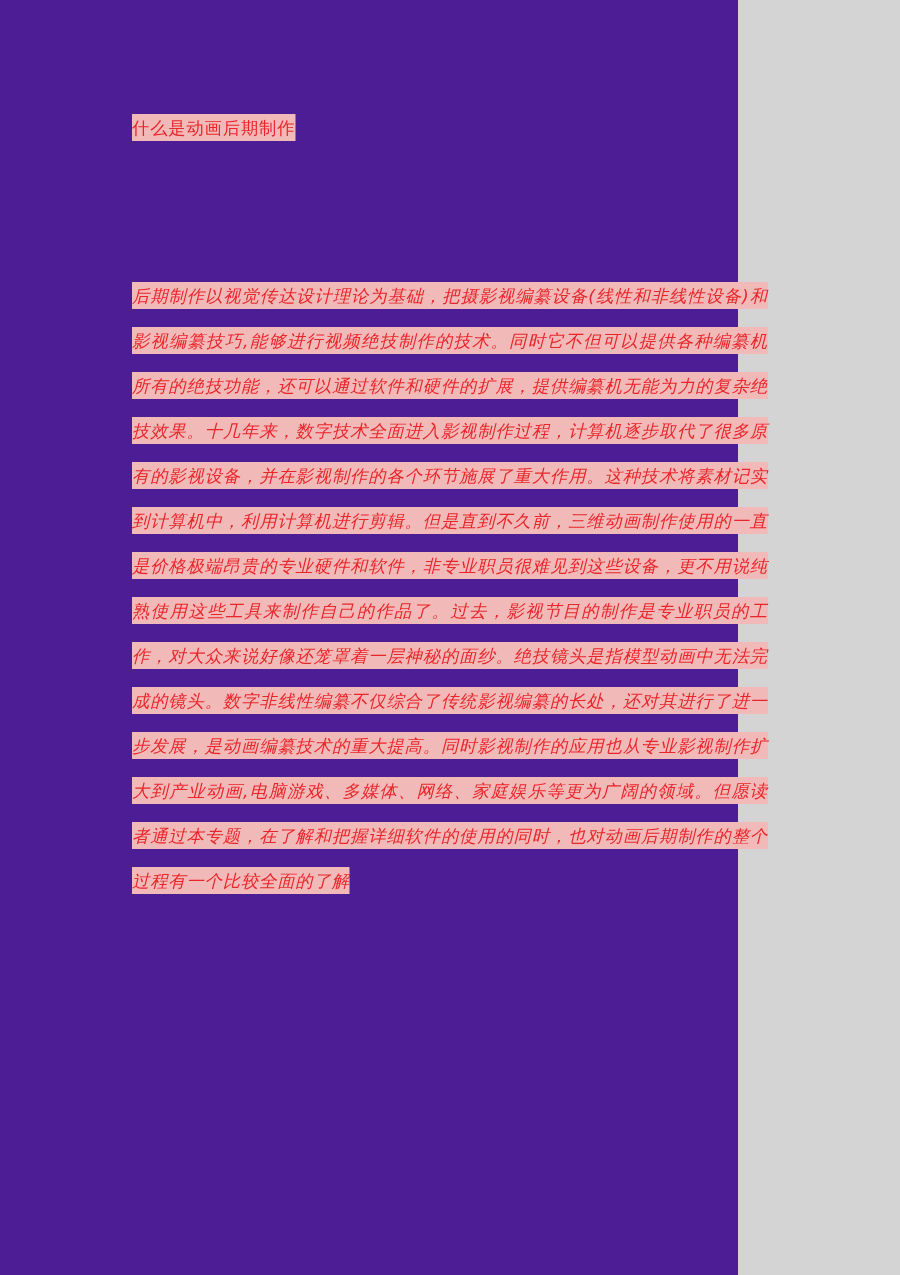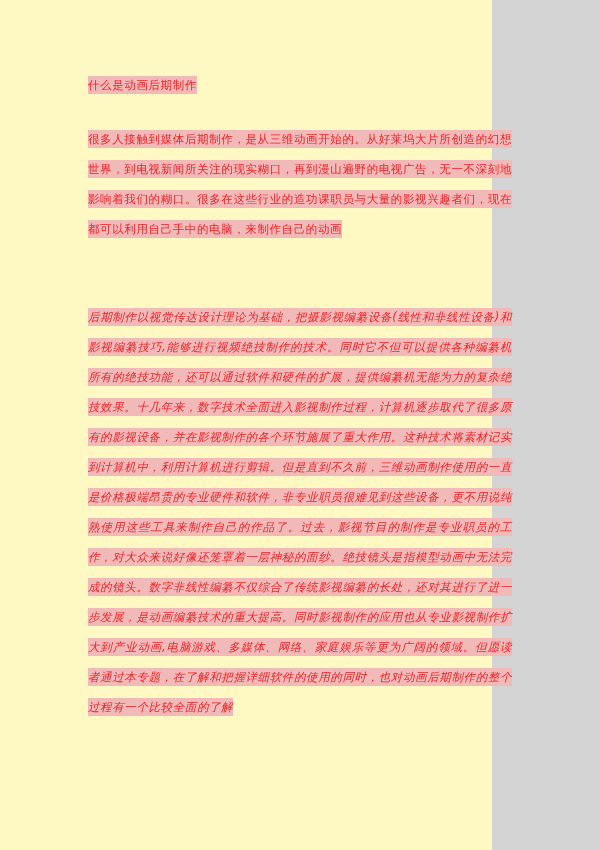--- a/index.html
+++ b/index.html
@@ -11,21 +11,21 @@
     height: 850px;
     background: #d4d4d4;
     font-family: "DejaVu Sans", "Liberation Sans", sans-serif;
   }
   .page {
     position: relative;
     width: 492px;
     height: 850px;
     box-sizing: border-box;
     padding: 70px 60px 0 88px;
-    background: #fef9c3;
+    background: #4c1d95;
   }
   .doc-body {
     width: 424px;
   }
   .para {
     color: #e8262a;
     font-size: 11.5px;
     line-height: 30px;
     text-align: justify;
     text-justify: inter-ideograph;
@@ -49,20 +49,19 @@
 </head>
 <body>
 
 <div class="page">
   <div class="doc-body">
 
     <p class="para title"><span class="hl">什么是动画后期制作</span></p>
 
     <div class="block-gap-1"></div>
 
-    <p class="para p1"><span class="hl">很多人接触到媒体后期制作，是从三维动画开始的。从好莱坞大片所创造的幻想世界，到电视新闻所关注的现实糊口，再到漫山遍野的电视广告，无一不深刻地影响着我们的糊口。很多在这些行业的造功课职员与大量的影视兴趣者们，现在都可以利用自己手中的电脑，来制作自己的动画</span></p>
 
     <div class="block-gap-2"></div>
 
     <p class="para p2"><span class="hl">后期制作以视觉传达设计理论为基础，把摄影视编纂设备(线性和非线性设备)和影视编纂技巧,能够进行视频绝技制作的技术。同时它不但可以提供各种编纂机所有的绝技功能，还可以通过软件和硬件的扩展，提供编纂机无能为力的复杂绝技效果。十几年来，数字技术全面进入影视制作过程，计算机逐步取代了很多原有的影视设备，并在影视制作的各个环节施展了重大作用。这种技术将素材记实到计算机中，利用计算机进行剪辑。但是直到不久前，三维动画制作使用的一直是价格极端昂贵的专业硬件和软件，非专业职员很难见到这些设备，更不用说纯熟使用这些工具来制作自己的作品了。过去，影视节目的制作是专业职员的工作，对大众来说好像还笼罩着一层神秘的面纱。绝技镜头是指模型动画中无法完成的镜头。数字非线性编纂不仅综合了传统影视编纂的长处，还对其进行了进一步发展，是动画编纂技术的重大提高。同时影视制作的应用也从专业影视制作扩大到产业动画,电脑游戏、多媒体、网络、家庭娱乐等更为广阔的领域。但愿读者通过本专题，在了解和把握详细软件的使用的同时，也对动画后期制作的整个过程有一个比较全面的了解</span></p>
 
   </div>
 </div>
 
 </body></html>

